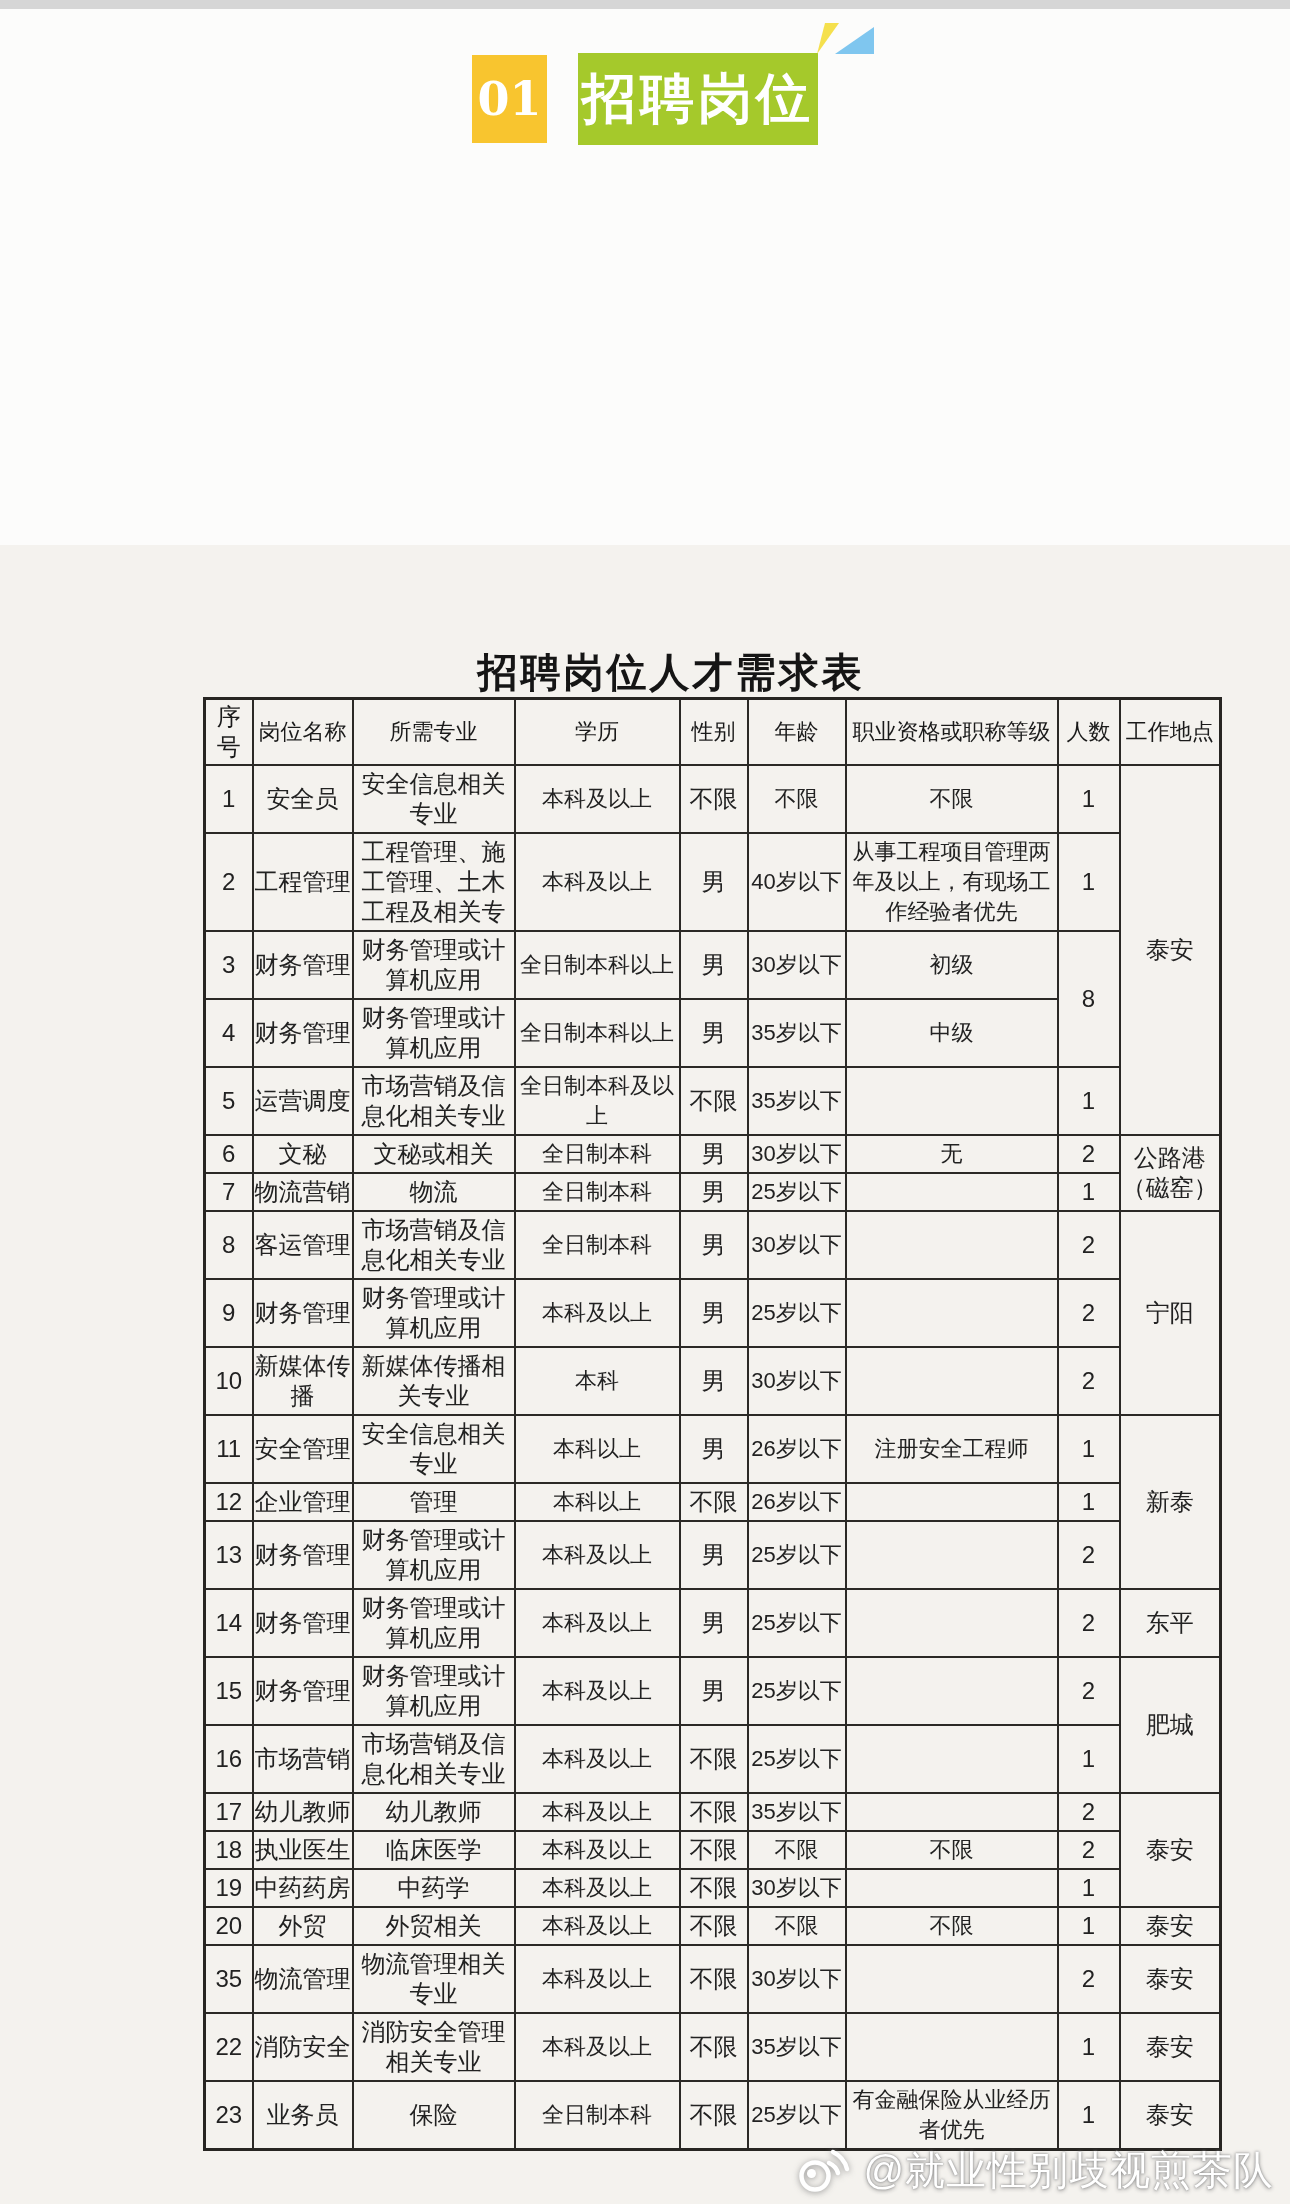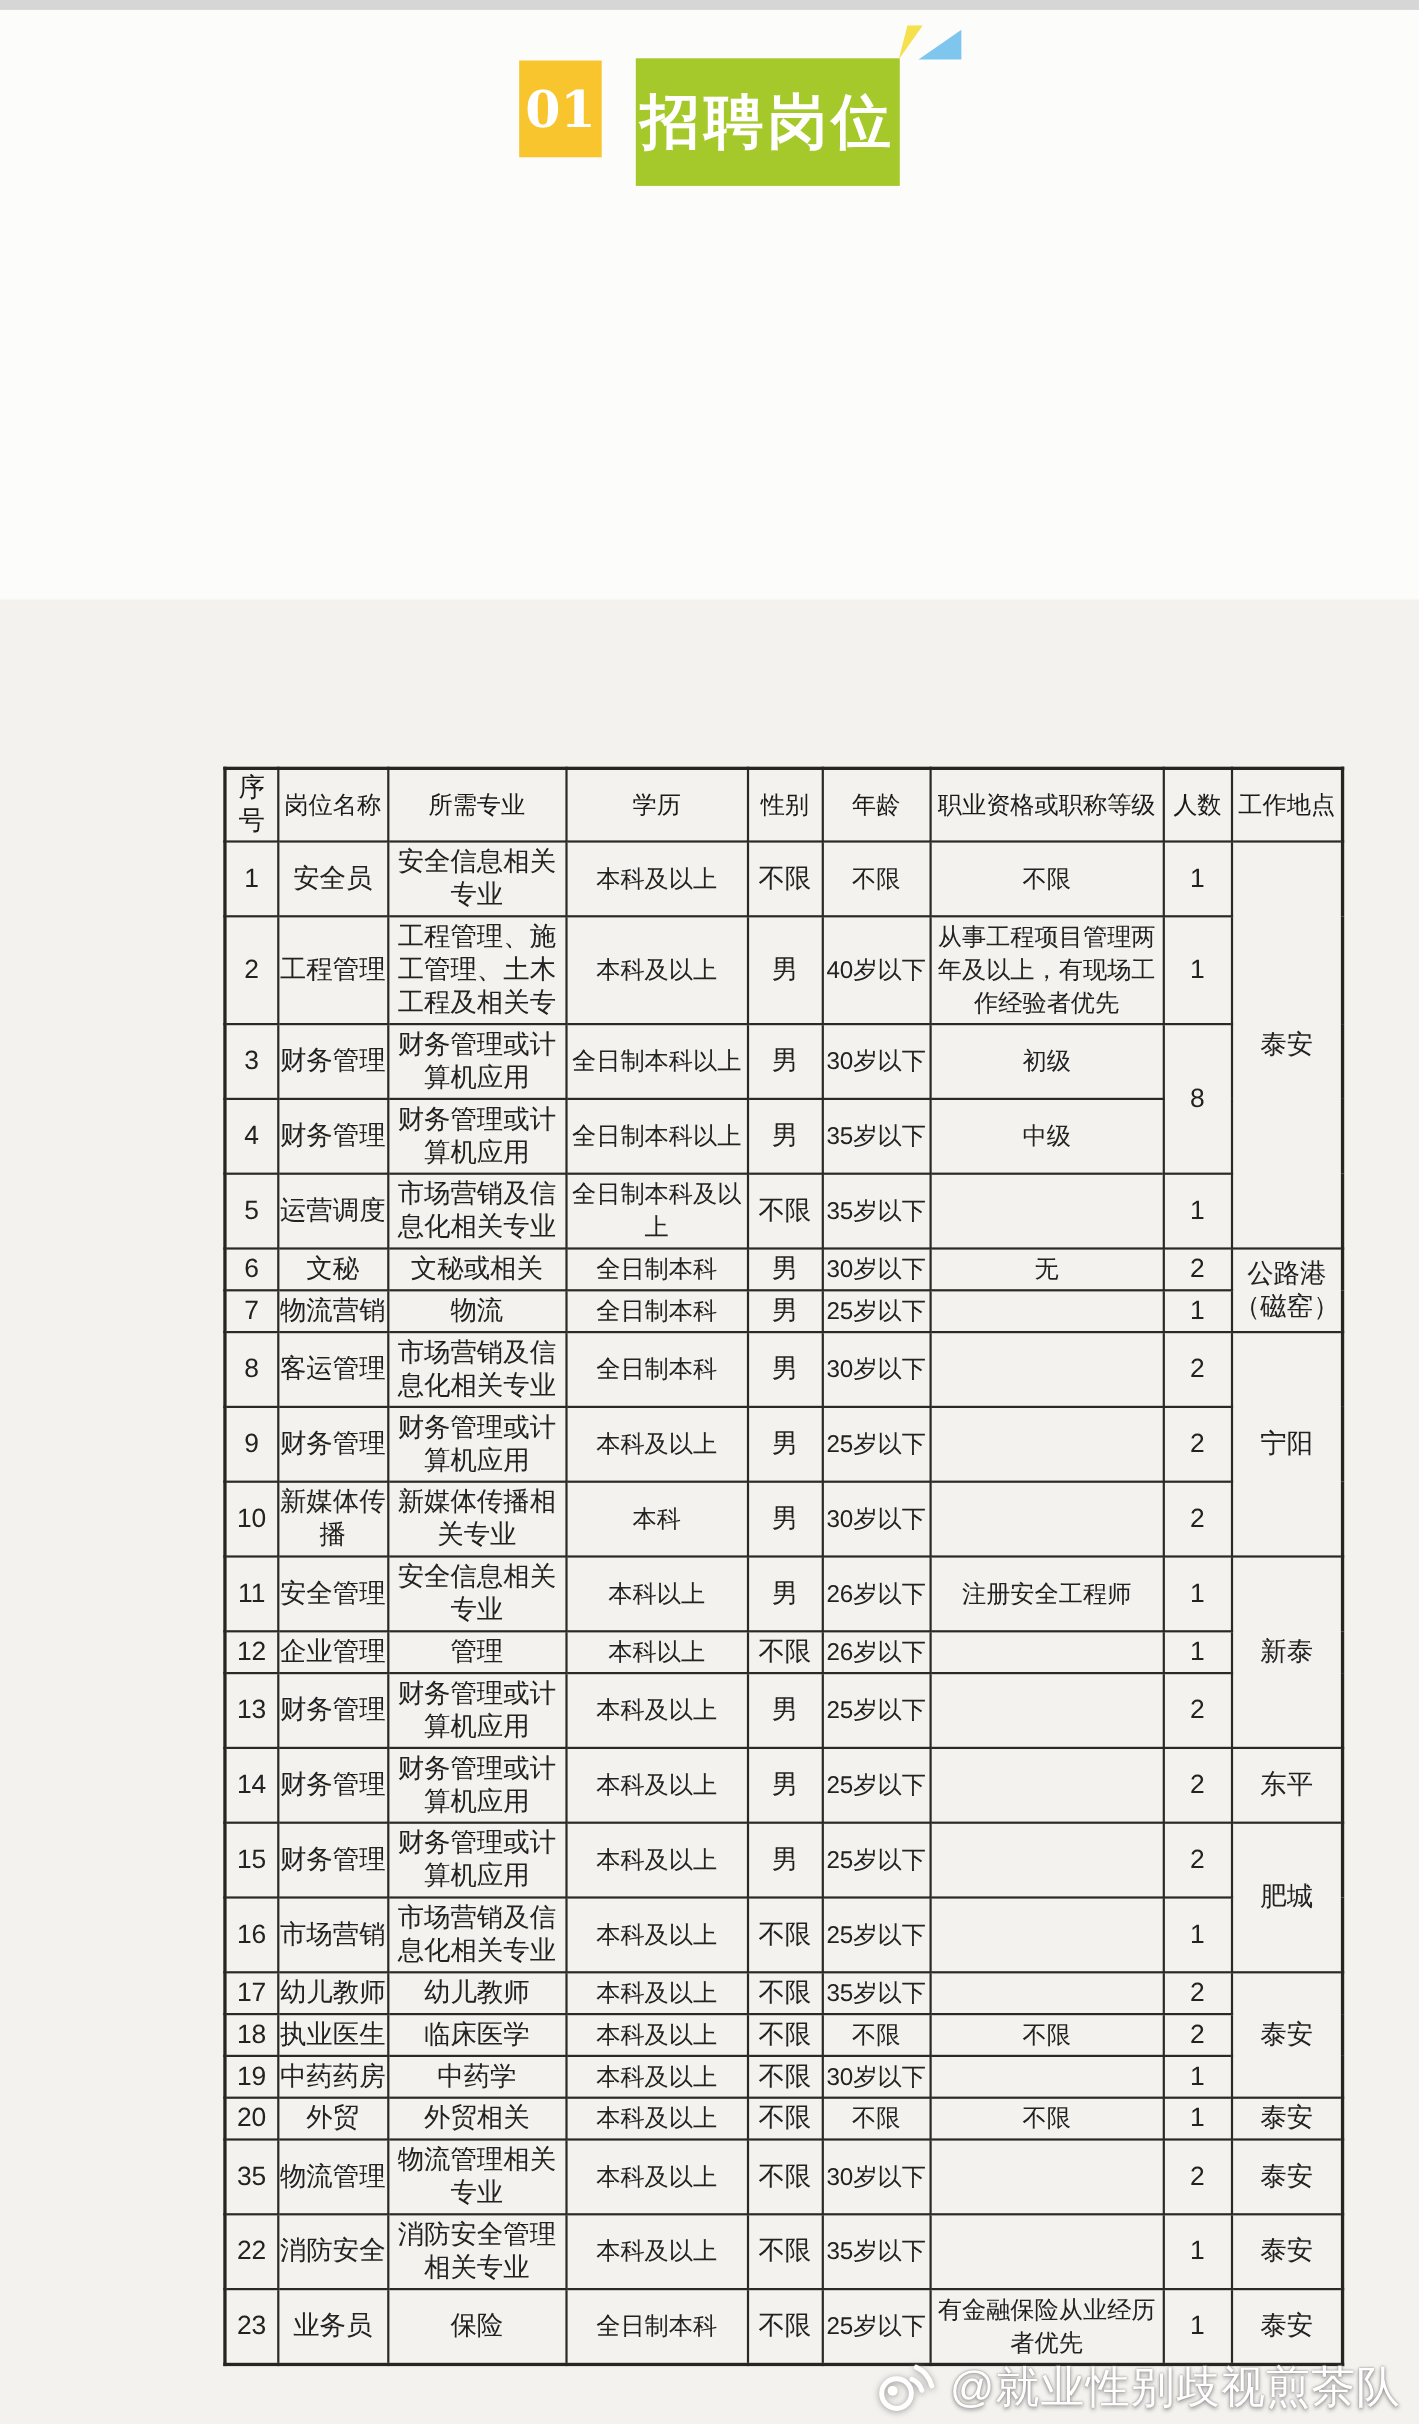--- a/index.html
+++ b/index.html
@@ -11,21 +11,21 @@
   }
   .top-bar { position:absolute; left:0; top:0; width:1290px; height:9px; background:#d6d6d6; }
 
   
   .badge-num {
     position:absolute; left:472px; top:55px; width:75px; height:88px;
     color:#ffffff; font-family:"DejaVu Serif", serif; font-size:46px; font-weight:bold;
     display:flex; align-items:center; justify-content:center;
   }
   .badge-title {
-    position:absolute; left:578px; top:53px; width:240px; height:116px;
+    position:absolute; left:578px; top:53px; width:240px; height:92px;
     color:#ffffff; font-size:54px; font-weight:bold; letter-spacing:4px;
     display:flex; align-items:center; justify-content:center;
   }
   .badge-deco { position:absolute; left:812px; top:23px; }
 
   
   .intro { position:absolute; left:42px; top:247px; width:1216px; }
   .intro-line {
     font-size:44px; line-height:90px; color:#5d5d5d;
     letter-spacing:4px; white-space:nowrap;
@@ -71,20 +71,21 @@
   <div class="badge-title" style="background: rgb(165, 201, 43);">招聘岗位</div>
   <svg class="badge-deco" width="64" height="32" viewBox="0 0 64 32">
     <polygon points="13,0 27,0 5,31" fill="#F5E04D"></polygon>
     <polygon points="23,31 62,31 62,4" fill="#7FC6EF"></polygon>
   </svg>
 
   <div class="intro">
   </div>
 
   <div class="photo">
+    <div class="table-title">招聘岗位人才需求表</div>
 
     <table class="demand">
       <colgroup>
         <col style="width:48px">
           <col style="width:100px">
           <col style="width:162px">
         <col style="width:165px">
           <col style="width:68px">
           <col style="width:98px">
         <col style="width:212px">

